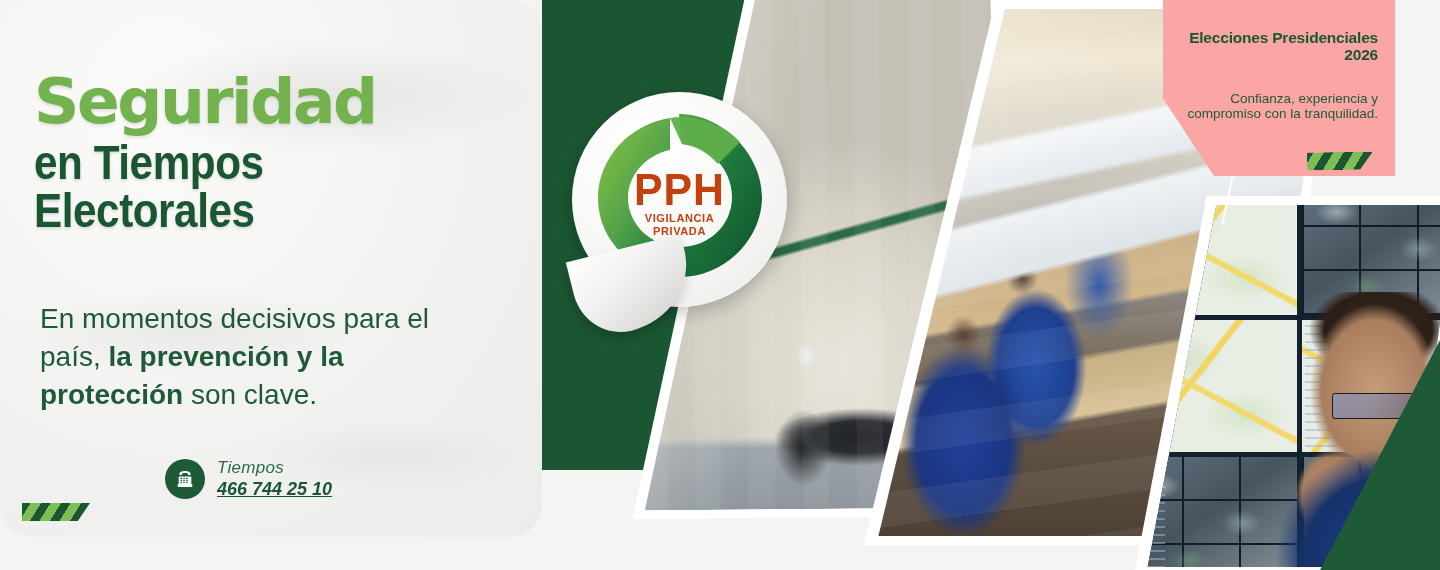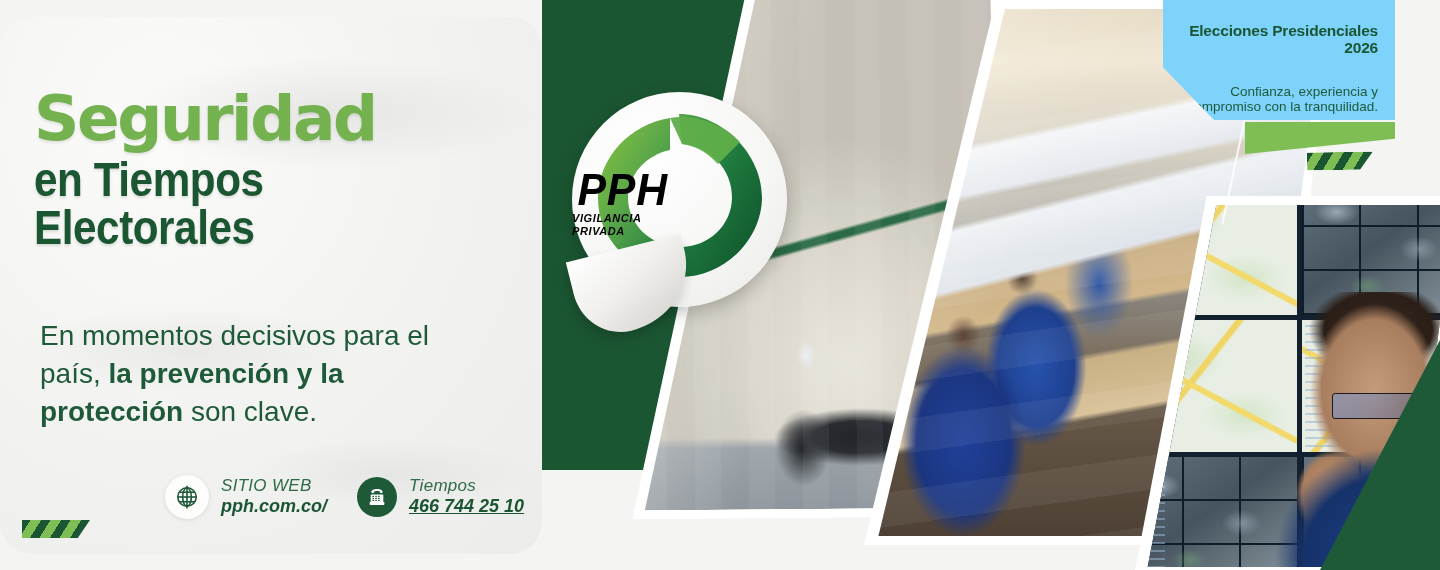--- a/index.html
+++ b/index.html
@@ -11,21 +11,21 @@
   }
   .banner {
     position: relative;
     width: 1440px; height: 570px;
     overflow: hidden;
     background: #f4f4f2;
   }
 
   
   .left-panel {
-    position: absolute; left: 0; top: 17px;
+    position: absolute; left: 0; top: 0;
     width: 542px; height: 537px;
     background:
       radial-gradient(ellipse at 30% 20%, #fbfbfa 0%, #f1f1ef 60%, #ececeb 100%);
     border-radius: 32px;
   }
   .left-texture {
     position: absolute; inset: 0;
     background:
       radial-gradient(ellipse 300px 80px at 60% 18%, rgba(200,200,198,.35), transparent 70%),
       radial-gradient(ellipse 250px 60px at 35% 62%, rgba(205,205,203,.30), transparent 70%),
@@ -300,24 +300,24 @@
     position: absolute; left: 30%; top: 35%;
     width: 52%; height: 9%;
     border: 1.5px solid #1a1a1c;
     border-radius: 3px;
     background: linear-gradient(120deg, rgba(120,160,230,.5), rgba(40,60,120,.35));
   }
 
   
   .callout {
     position: absolute; left: 1163px; top: 0px;
-    width: 232px; height: 120px;
-    background: #7dd3fc;
+    width: 232px; height: 176px;
+    background: #fca5a5;
     clip-path: polygon(0 0, 100% 0, 100% 100%, 22% 100%, 0 56%);
-    padding: 22px 17px 0 22px;
+    padding: 29px 17px 0 22px;
     text-align: right;
   }
   .callout-title {
     font-size: 15.5px; font-weight: bold; color: #1B5632;
     line-height: 1.12; letter-spacing: -0.2px;
   }
   .callout-sub {
     margin-top: 27px;
     font-size: 13.5px; color: #1F5A38; line-height: 1.12;
   }
@@ -351,23 +351,23 @@
     position: absolute; left: 2px; bottom: -22px;
     width: 118px; height: 82px;
     background: linear-gradient(150deg, #ffffff 0%, #f0efed 45%, #cfcecb 100%);
     border-radius: 0 0 60% 40% / 0 0 80% 60%;
     transform: rotate(-14deg);
     box-shadow: -3px 6px 12px rgba(0,0,0,.18);
   }
   .logo svg { position: absolute; inset: 0; }
   .logo-text {
     position: absolute; left: 0; right: 0; top: 78px;
-    color: #000000;
+    text-align: center;
+    color: #c2410c;
     z-index: 3;
-    font-style: italic;
   }
   .logo-pph {
     font-family: "Liberation Sans Narrow", "Liberation Sans", sans-serif;
     font-size: 45px; font-weight: bold; letter-spacing: 1px;
     line-height: 0.9;
     transform: scaleX(0.95);
   }
   .logo-tag {
     font-size: 11px; font-weight: bold; letter-spacing: .6px;
     line-height: 1.02; margin-top: 2px;
@@ -386,36 +386,20 @@
       <div class="hl-3">en Tiempos Electorales</div>
     </div>
 
     <div class="subhead">
       <span>En momentos decisivos para el país,</span>
       <b>la prevención y la protección</b><span> son clave.</span>
     </div>
 
     <div class="contact-row">
 
-      <div class="contact-item">
-        <span class="icon-circle-light">
-          <svg width="26" height="26" viewBox="0 0 24 24" fill="none" stroke="#1F5A38" stroke-width="1.5">
-            <circle cx="12" cy="12" r="8.5"></circle>
-            <ellipse cx="12" cy="12" rx="4" ry="8.5"></ellipse>
-            <line x1="3.5" y1="12" x2="20.5" y2="12"></line>
-            <line x1="4.8" y1="7.6" x2="19.2" y2="7.6"></line>
-            <line x1="4.8" y1="16.4" x2="19.2" y2="16.4"></line>
-            <line x1="12" y1="1.5" x2="12" y2="22.5"></line>
-          </svg>
-        </span>
-        <span class="contact-text">
-          <div class="contact-label">SITIO WEB</div>
-          <div class="contact-value">pph.com.co/</div>
-        </span>
-      </div>
 
       <div class="contact-item">
         <span class="icon-circle-dark">
           <svg width="22" height="22" viewBox="0 0 24 24" fill="#ffffff">
             <path d="M12 3.2c-3.4 0-6.2 1.1-6.2 3.1 0 .9.6 1.5 1.6 1.5.9 0 1.5-.5 1.5-1.2 0-.3 0-.5.1-.6.5-.3 1.7-.5 3-.5s2.5.2 3 .5c.1.1.1.3.1.6 0 .7.6 1.2 1.5 1.2 1 0 1.6-.6 1.6-1.5 0-2-2.8-3.1-6.2-3.1z"></path>
             <rect x="5.1" y="9.2" width="13.8" height="8.4" rx="1.2"></rect>
             <rect x="4" y="17.2" width="16" height="3.4" rx="1"></rect>
             <g fill="#1F5A38">
               <rect x="7" y="10.6" width="1.7" height="1.4" rx=".3"></rect>
               <rect x="10.1" y="10.6" width="1.7" height="1.4" rx=".3"></rect>

